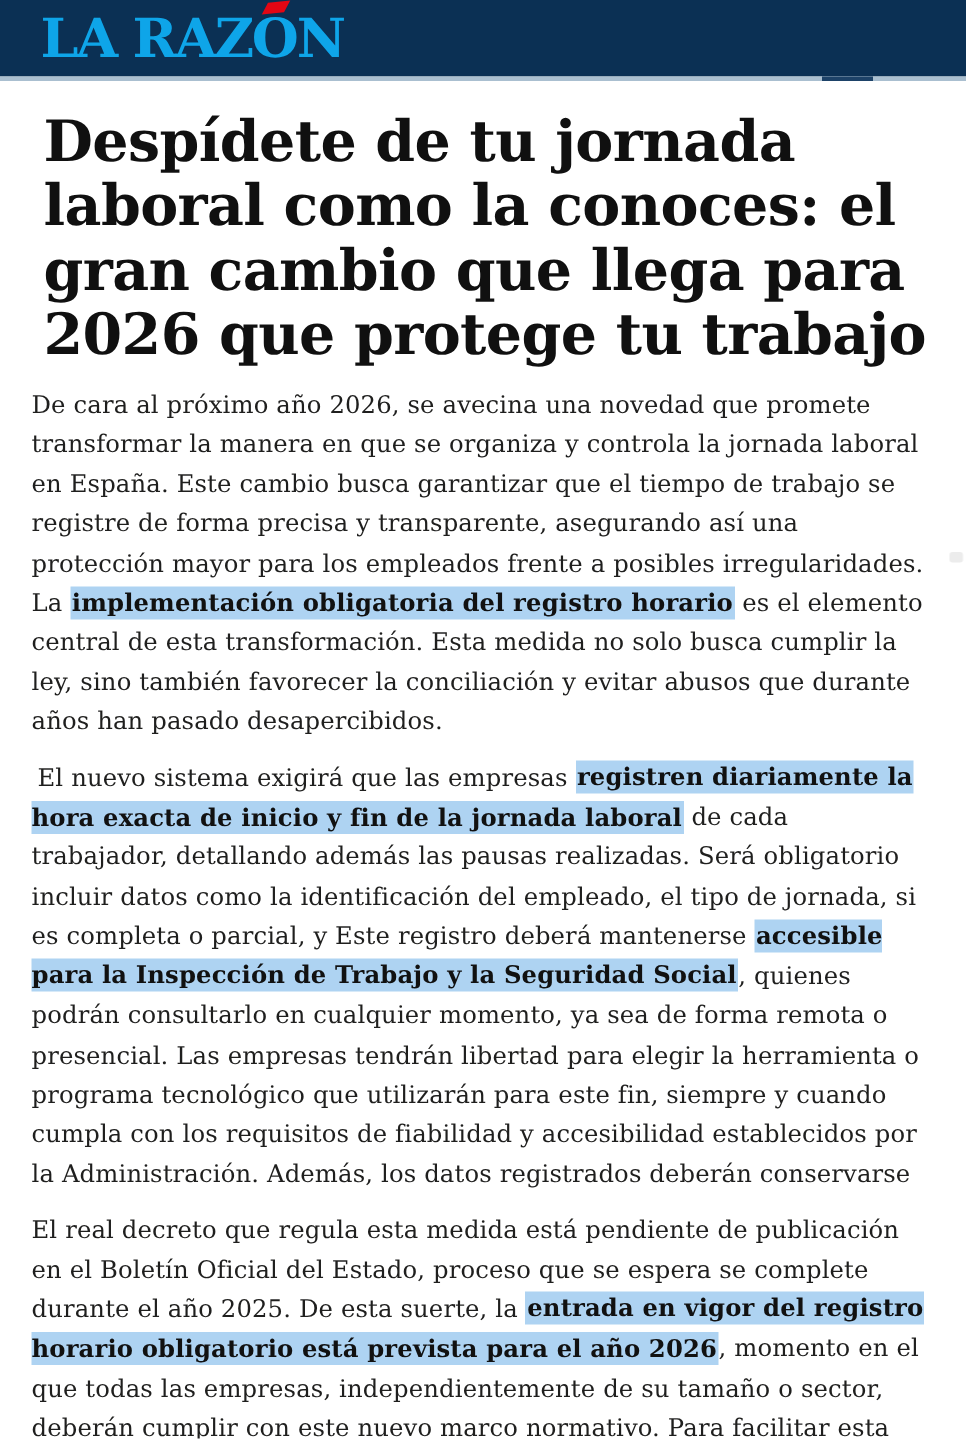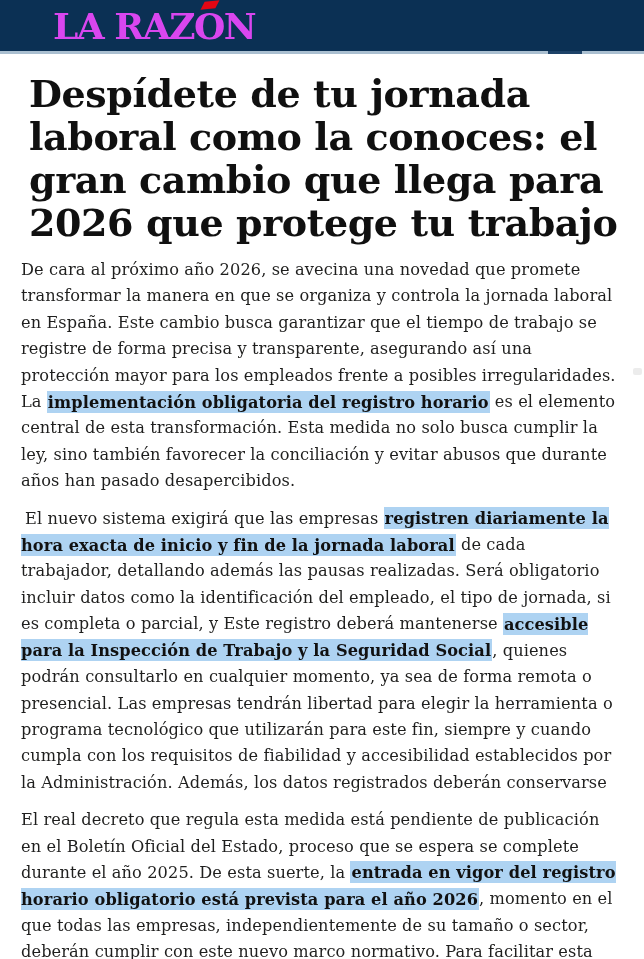--- a/index.html
+++ b/index.html
@@ -19,28 +19,27 @@
     height: 51px;
     background: #0b3054;
   }
   .logo {
     position: absolute;
     left: 27px;
     top: 6px;
     display: inline-flex;
     align-items: center;
     text-decoration: none;
-    color: #d946ef;
+    color: #0ea5e9;
     font-family: "DejaVu Serif", serif;
     font-weight: 700;
     font-size: 36px;
     letter-spacing: -1.5px;
     line-height: 40px;
     cursor: pointer;
-    margin-left: 26px;
   }
   .logo-o { position: relative; display: inline-block; }
   .logo-accent {
     position: absolute;
     top: -5px;
     left: 9px;
     width: 14px;
     height: 8px;
     background: #e30613;
     transform: skewX(-32deg) rotate(-6deg);

